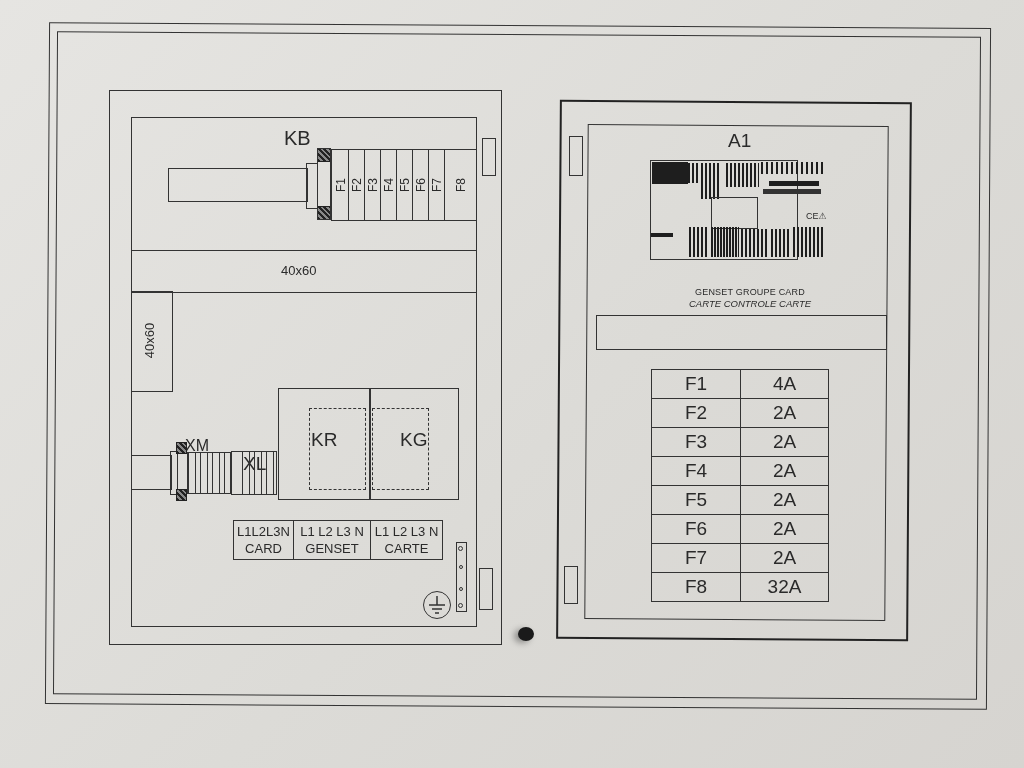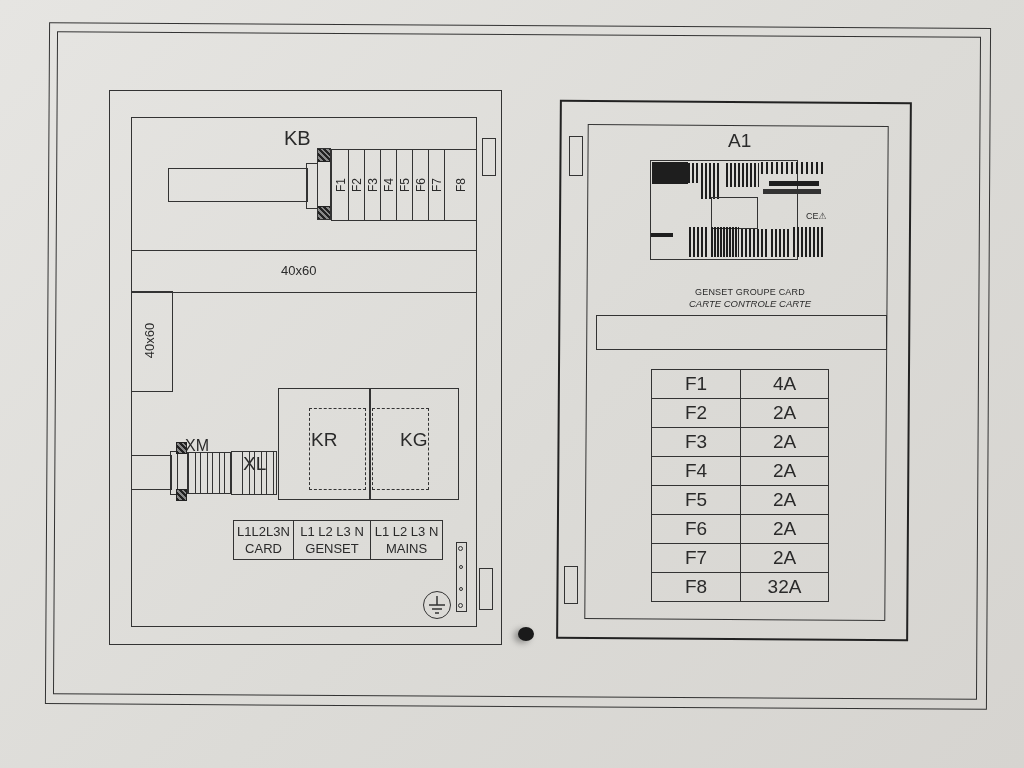--- a/index.html
+++ b/index.html
@@ -89,21 +89,21 @@
   <div style="width:59px;border-right:1.5px solid #333;text-align:center;font-size:13px;line-height:17px;padding-top:2px;">
     <div>L1L2L3N</div>
     <div>CARD</div>
   </div>
   <div style="width:76px;border-right:1.5px solid #333;text-align:center;font-size:13px;line-height:17px;padding-top:2px;">
     <div>L1 L2 L3 N</div>
     <div>GENSET</div>
   </div>
   <div style="flex:1;text-align:center;font-size:13px;line-height:17px;padding-top:2px;">
     <div>L1 L2 L3 N</div>
-    <div>MAINS</div>
+    <div>CARTE</div>
   </div>
 </div>
 
 <div class="abs ln" style="left:456px;top:542px;width:11px;height:70px;">
   <div class="dot" style="left:1px;top:3px;"></div>
   <div class="dot" style="left:2px;top:22px;width:4px;height:4px;"></div>
   <div class="dot" style="left:2px;top:44px;width:4px;height:4px;"></div>
   <div class="dot" style="left:1px;top:60px;"></div>
 </div>
 <div class="abs" style="left:423px;top:591px;width:28px;height:28px;border:1.5px solid #333;border-radius:50%;">

